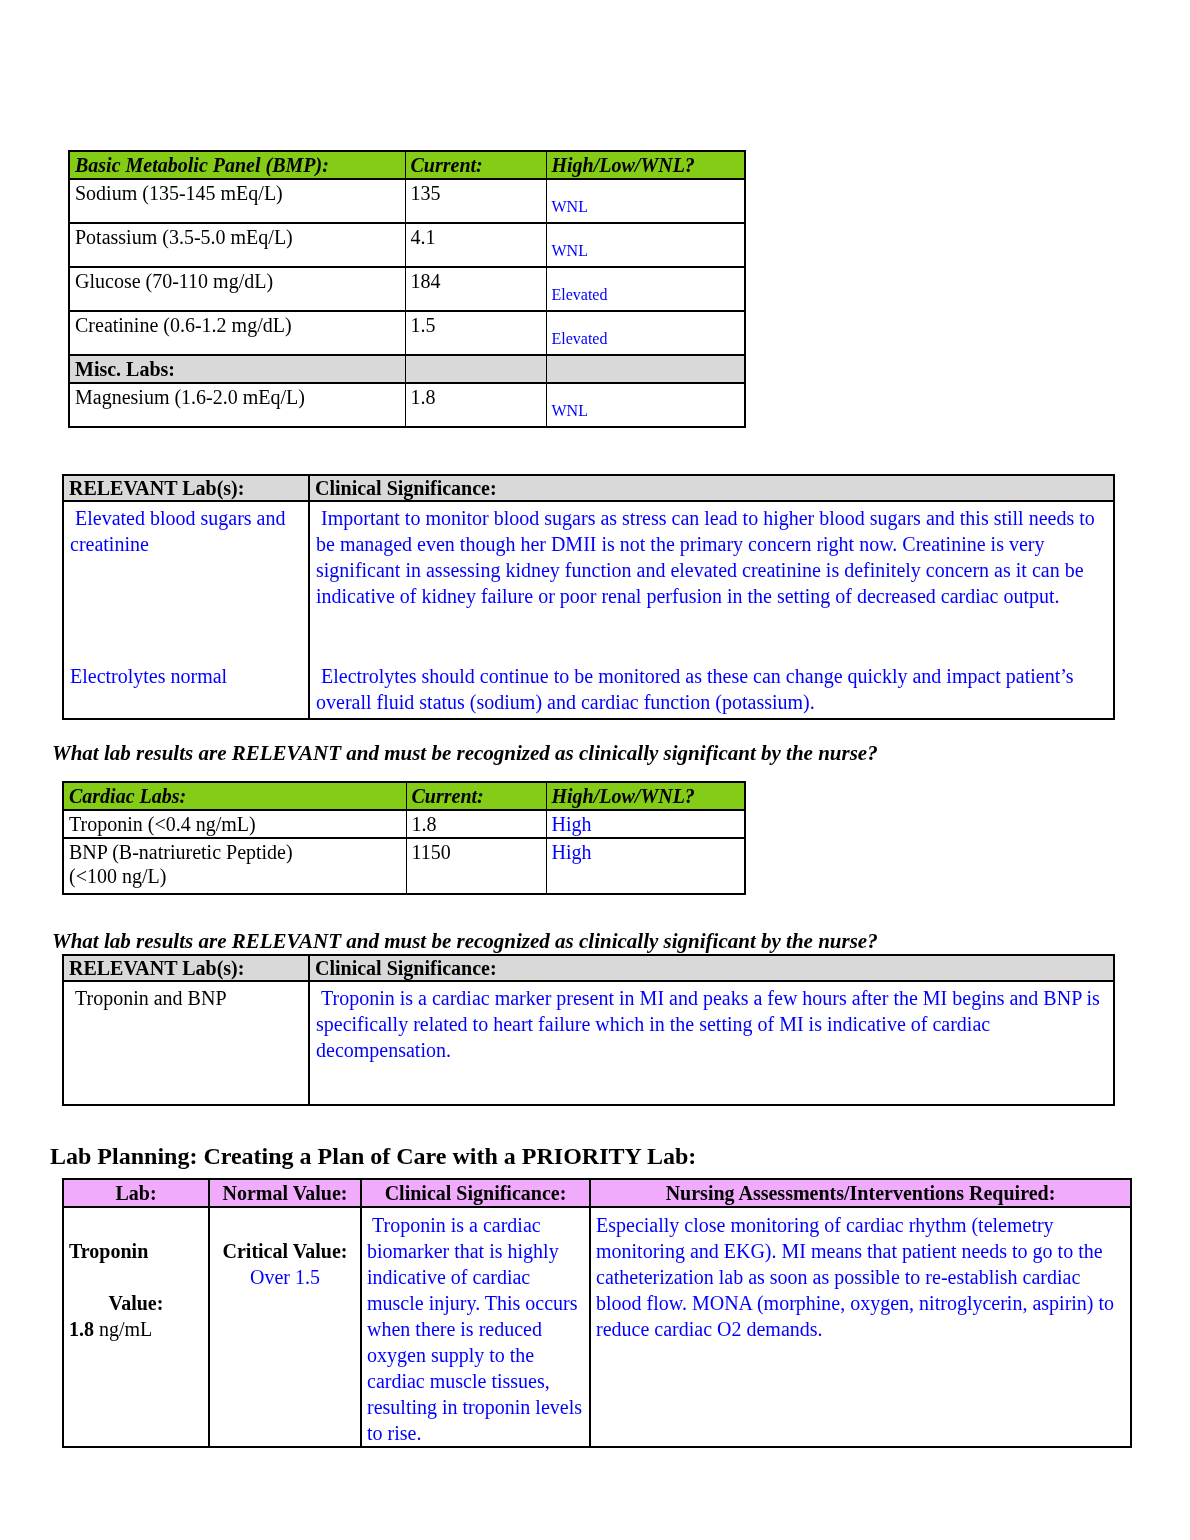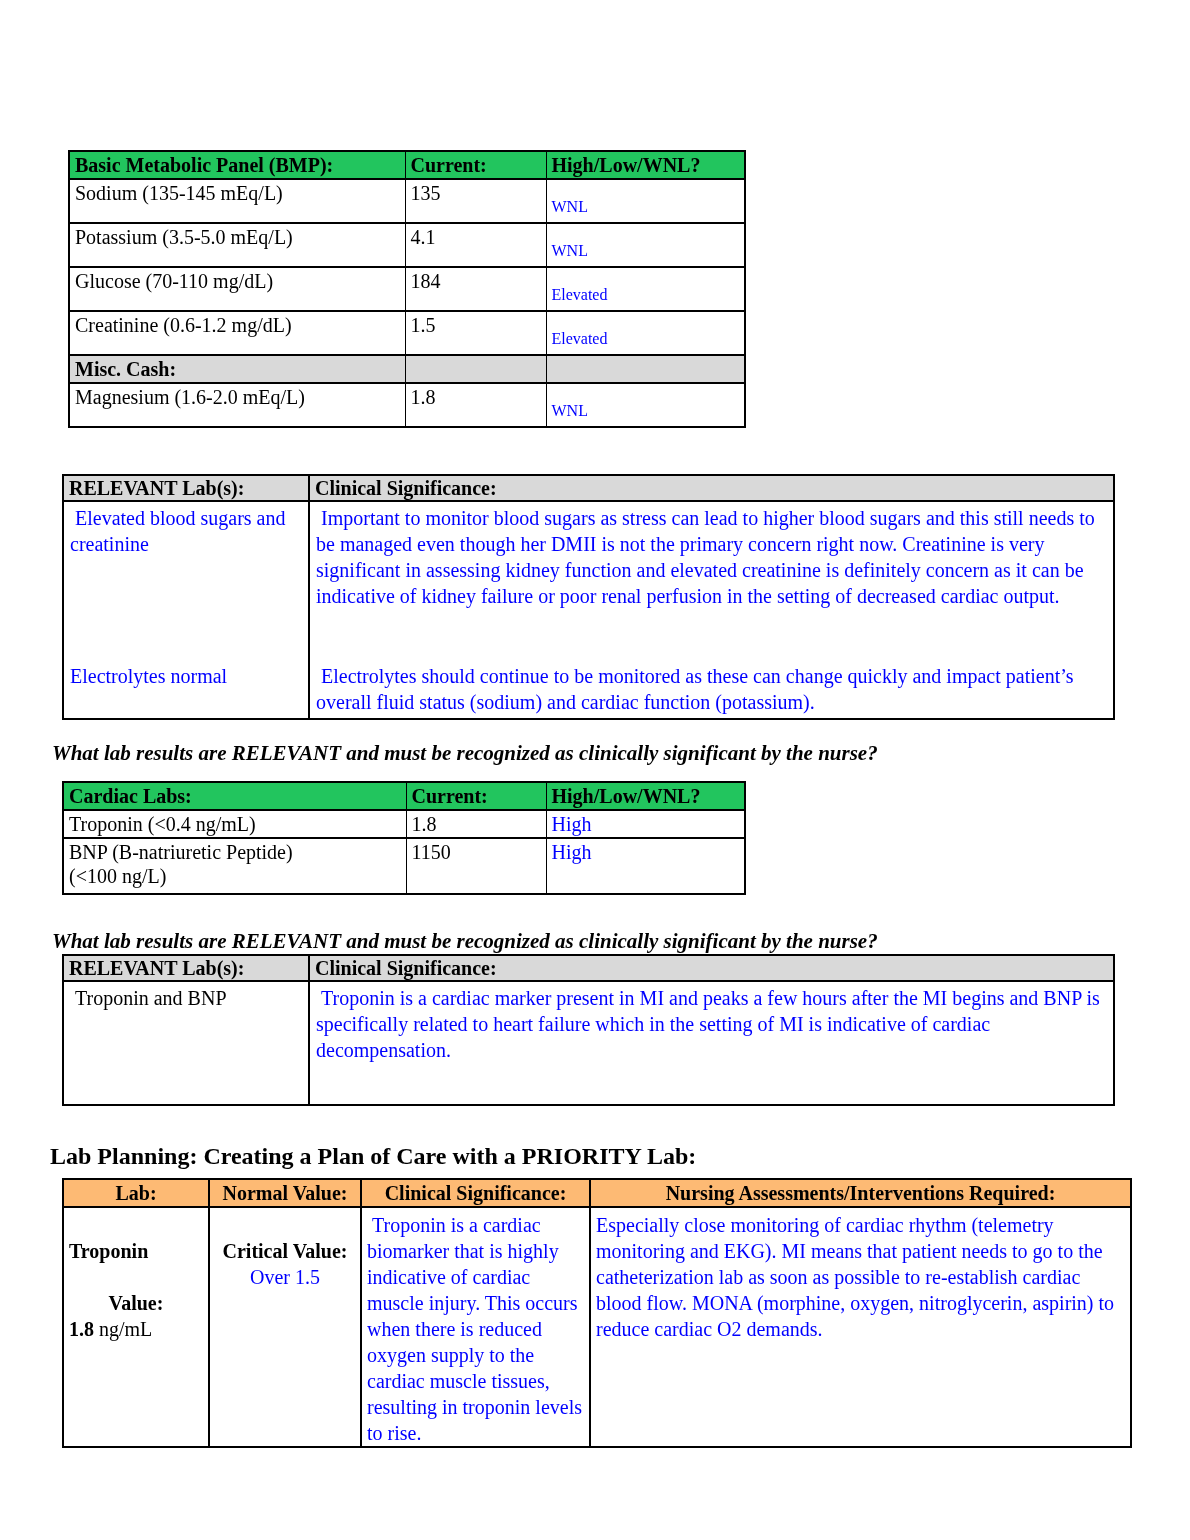--- a/index.html
+++ b/index.html
@@ -20,21 +20,21 @@
 
   table.doc { border-collapse:collapse; table-layout:fixed; position:absolute; background:#fff; }
   table.doc th, table.doc td { vertical-align:top; overflow:hidden; }
 
   
   .t1, .t3 { border:2px solid #000; }
   .t1 th, .t1 td, .t3 th, .t3 td {
     border:2px solid #000; border-left-width:1px; border-right-width:1px;
     padding:1px 5px; font-size:20px; line-height:24px; text-align:left;
   }
-  .t1 th, .t3 th { background:#22c55e; font-weight:bold; height:24px; }
+  .t1 th, .t3 th { background:#84cc16; font-weight:bold; height:24px;font-style:italic; }
   .t1 td { height:24px; }
   .t1 td.flag { font-size:16px; line-height:19px; padding-top:17px; }
   .t1 td.grayrow { background:#D9D9D9; }
   .t3 td.r1 { height:24px; }
   .t3 td.r2 { height:52px; }
 
   .t1 { left:68px; top:150px; width:676px; }
   .t3 { left:62px; top:781px; width:682px; }
 
   
@@ -61,21 +61,21 @@
   #q2 { top:929px; }
 
   .section-heading {
     position:absolute; left:50px; top:1142px;
     font-size:24px; font-weight:bold; line-height:28px;
   }
 
   
   .t5 { left:62px; top:1178px; width:1068px; border:2px solid #000; }
   .t5 th {
-    border:2px solid #000; background:#fdba74; font-weight:bold;
+    border:2px solid #000; background:#f0abfc; font-weight:bold;
     font-size:20px; line-height:22px; padding:2px 4px; text-align:center; height:22px;
   }
   .t5 td {
     border:2px solid #000; padding:4px 5px 0 5px;
     font-size:20px; line-height:26px; height:230px;
   }
   .pl-line { line-height:26px; min-height:26px; }
   .sp { height:26px; }
   .unit { padding-left:5px; font-weight:normal; }
 </style>
@@ -111,21 +111,21 @@
       <td>Glucose (70-110 mg/dL)</td>
       <td>184</td>
       <td class="flag blue">Elevated</td>
     </tr>
     <tr>
       <td>Creatinine (0.6-1.2 mg/dL)</td>
       <td>1.5</td>
       <td class="flag blue">Elevated</td>
     </tr>
     <tr>
-      <td class="grayrow b">Misc. Cash:</td>
+      <td class="grayrow b">Misc. Labs:</td>
       <td class="grayrow"></td>
       <td class="grayrow"></td>
     </tr>
     <tr>
       <td>Magnesium (1.6-2.0 mEq/L)</td>
       <td>1.8</td>
       <td class="flag blue">WNL</td>
     </tr>
   </tbody>
     </table>

